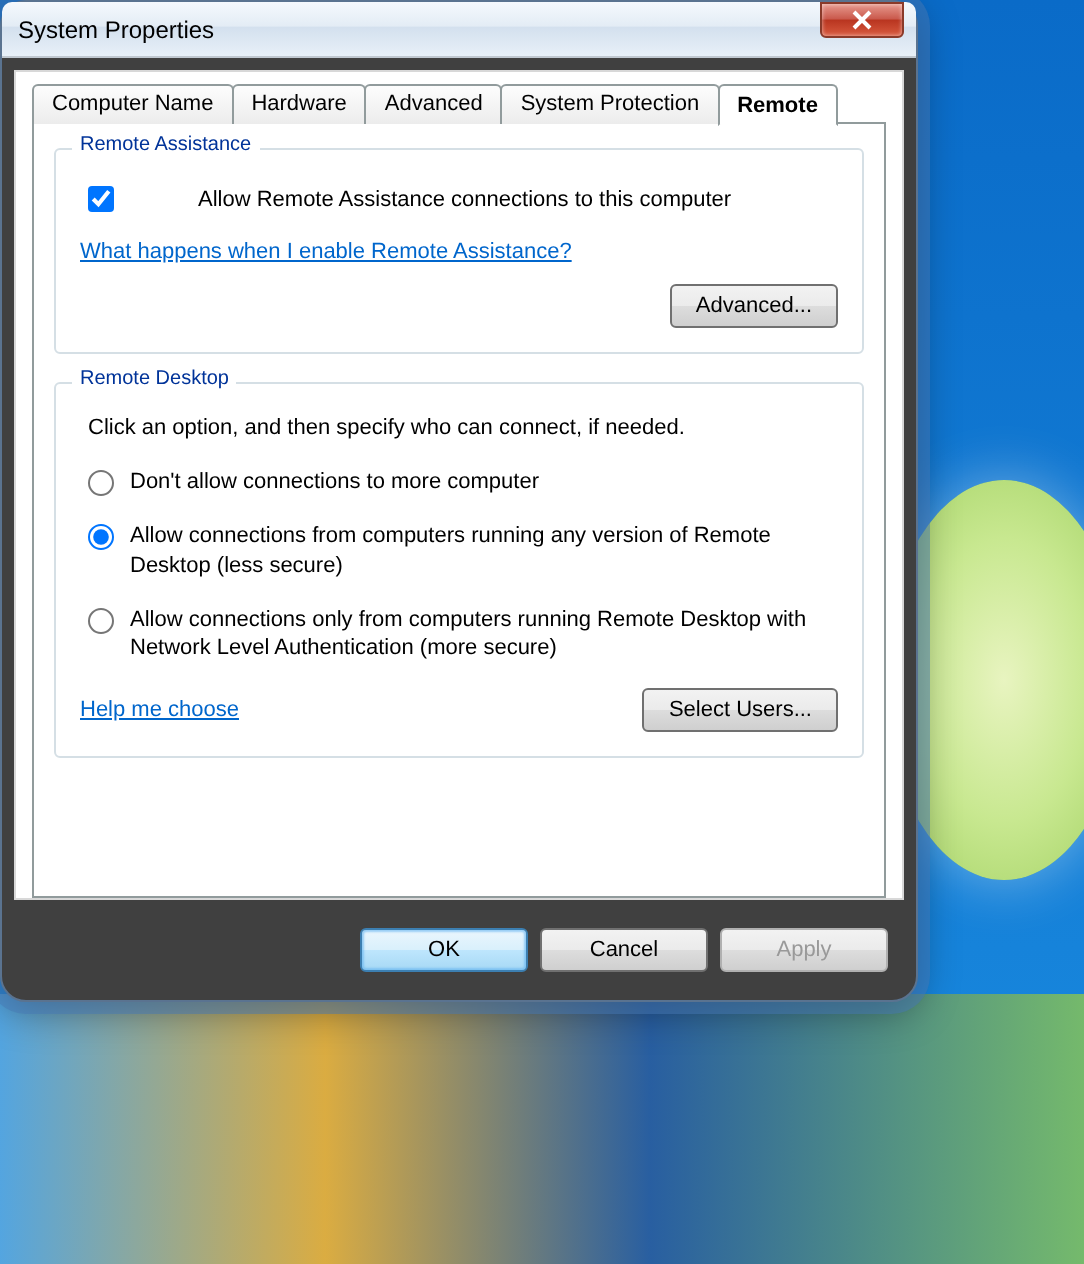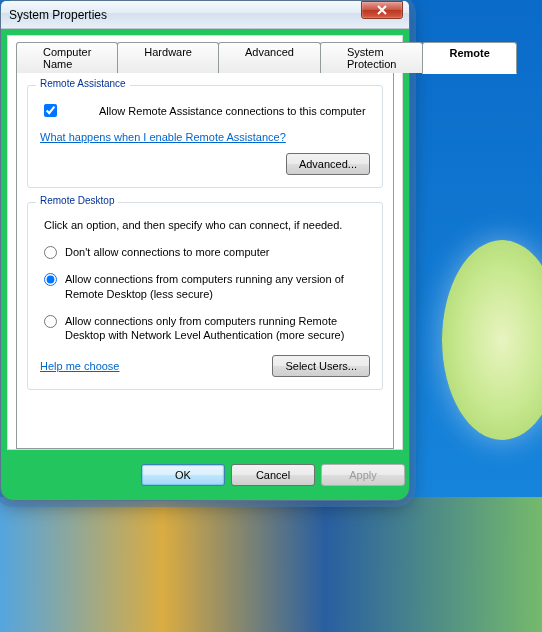--- a/index.html
+++ b/index.html
@@ -25,23 +25,23 @@
   top: 240px;
   width: 120px;
   height: 200px;
   border-radius: 60%;
   background: radial-gradient(ellipse at center, #e8f4c0 0%, #c8e890 50%, #a0d060 100%);
   box-shadow: 0 0 30px rgba(255,255,255,0.4);
 }
 .window {
   position: absolute;
   top: 0; left: 0;
-  width: 410px;
+  width: 459px;
   height: 501px;
-  background: #22c55e;
+  background: #404040;
   border: 1px solid #5a7390;
   border-radius: 13px;
   box-shadow: 0 0 0 6px rgba(70,120,180,0.5), 0 4px 20px rgba(0,0,0,0.4);
   display: flex;
   flex-direction: column;
 }
 .titlebar {
   height: 28px;
   background: linear-gradient(to bottom, #f5f9fd 0%, #e3ecf5 45%, #d3e0ee 46%, #e8f0f8 100%);
   border-radius: 5px 5px 0 0;
@@ -79,21 +79,21 @@
   display: flex;
   flex-direction: column;
 }
 .tabs {
   display: flex;
   position: relative;
   z-index: 2;
   margin-top: 2px;
 }
 .tab {
-  padding: 3px 26px;
+  padding: 3px 9px;
   border: 1px solid #919b9c;
   border-bottom: none;
   border-radius: 3px 3px 0 0;
   background: linear-gradient(to bottom, #fdfdfd 0%, #ececec 100%);
   font-size: 11px;
   cursor: pointer;
   margin-right: -1px;
   position: relative;
 }
 .tab.active {
@@ -182,21 +182,21 @@
 .bottom-row {
   display: flex;
   justify-content: space-between;
   align-items: center;
   margin-top: 8px;
 }
 .dialog-buttons {
   display: flex;
   justify-content: flex-end;
   gap: 6px;
-  padding: 8px 4px 14px 0;
+  padding: 8px 14px 14px 0;
 }
 </style>
 </head>
 <body>
 
 <div class="desktop-bg"></div>
 <div class="desktop-blob"></div>
 
 <div class="window">
   <div class="titlebar">

